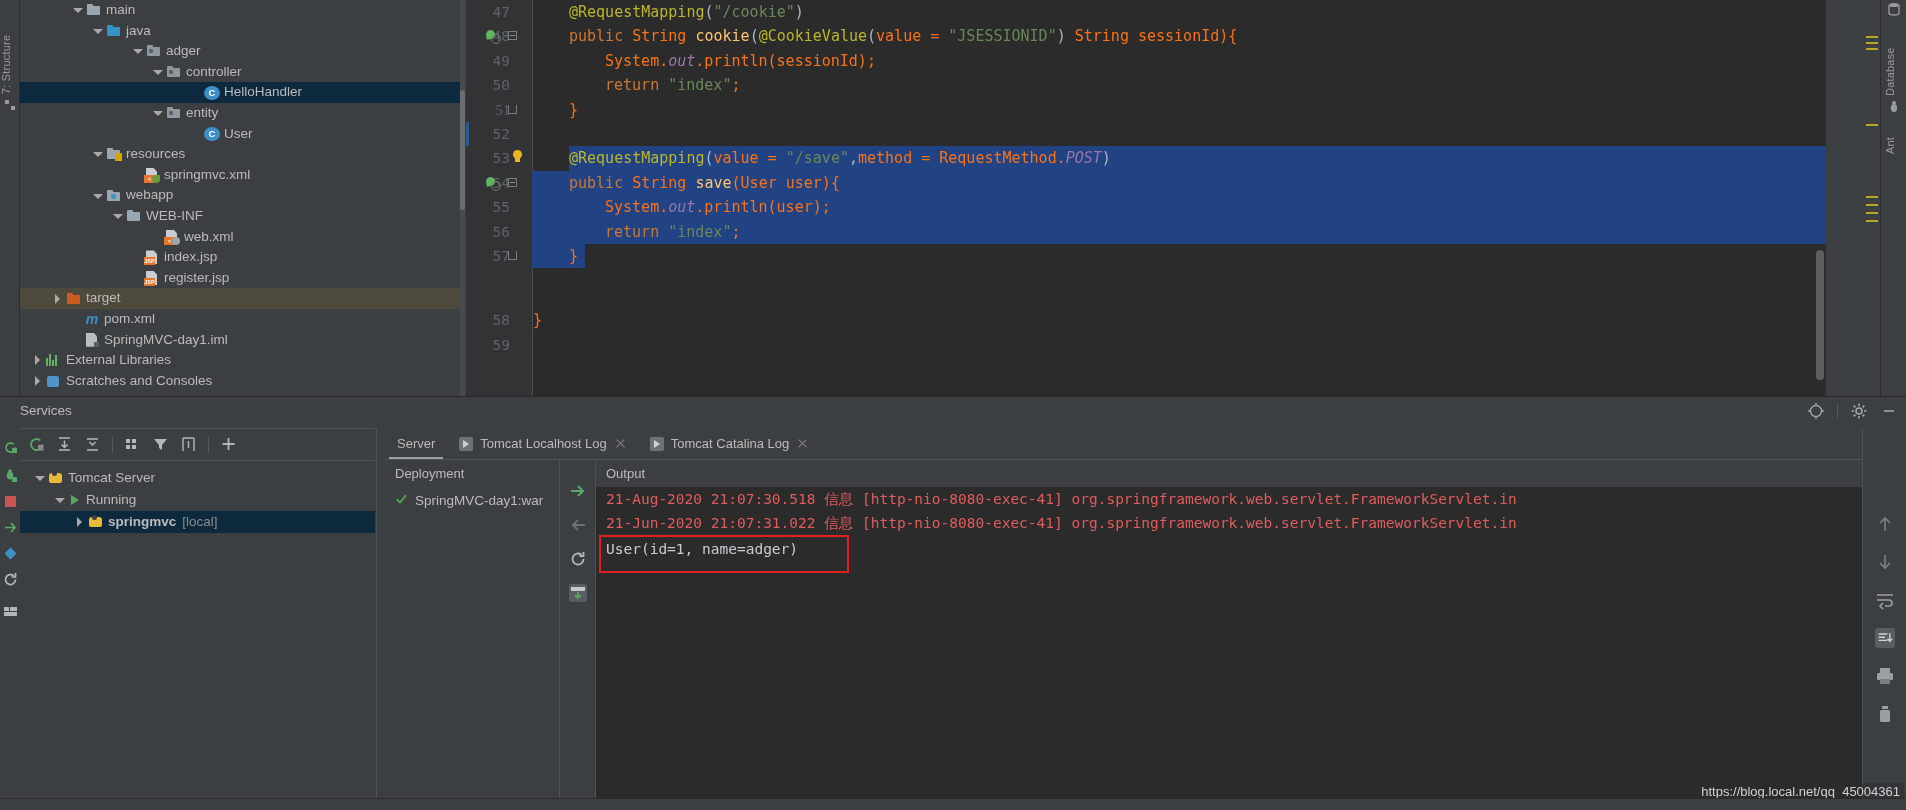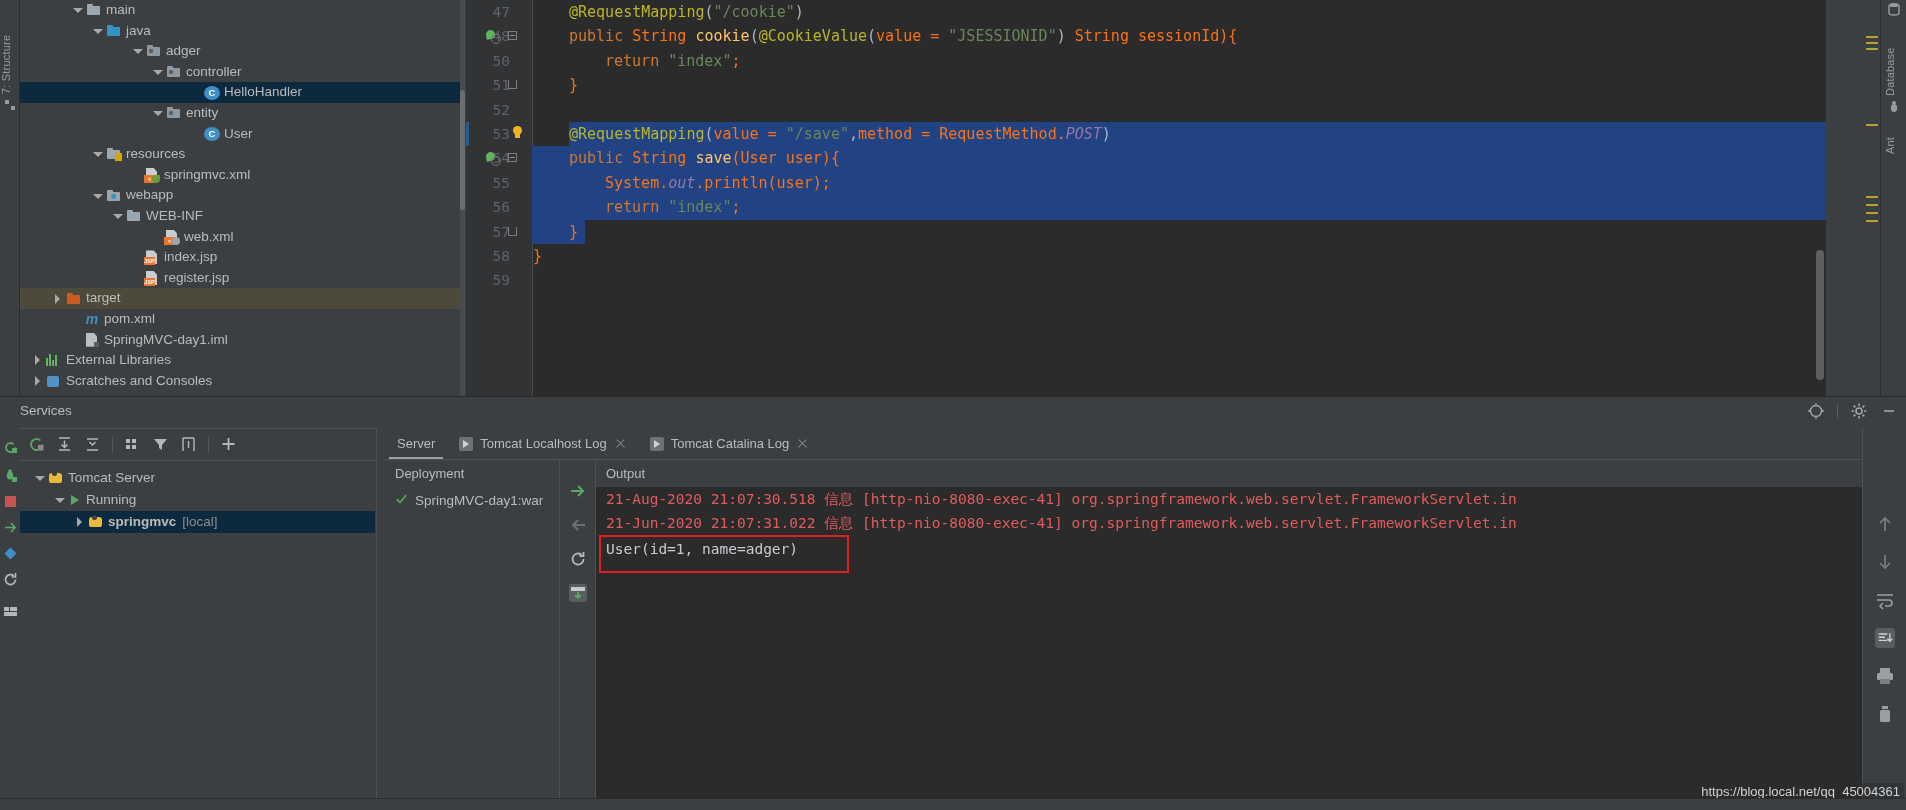--- a/index.html
+++ b/index.html
@@ -450,29 +450,30 @@
       </div>
   </div>
 
   <div class="editor">
     <div class="gutter"></div>
     <div class="gutter-sep"></div>
     <div class="editor-caret-mark"></div>
     <div class="code-area" id="code-body">
         <div class="ln" style="position: relative; z-index: 1;"><div class="lnno" style="position: absolute; left: -67px; width: 44px;">47</div><span style="margin-left: 36px;"><span class="ann">@RequestMapping</span><span class="brace">(</span><span class="str">"/cookie"</span><span class="brace">)</span></span></div>
         <div class="ln" style="position: relative; z-index: 1;"><div class="lnno" style="position: absolute; left: -67px; width: 44px;">48</div><span class="runmark" style="position: absolute; left: -47px; top: 5px;"></span><span class="fold minus" style="position: absolute; left: -25px; top: 7px;"></span><span style="margin-left: 36px;"><span class="kw">public</span><span class="txt"> </span><span class="txt">String</span><span class="txt"> </span><span class="mth">cookie</span><span class="brace">(</span><span class="ann">@CookieValue</span><span class="brace">(</span><span class="txt">value</span><span class="txt"> = </span><span class="str">"JSESSIONID"</span><span class="brace">)</span><span class="txt"> String sessionId){</span></span></div>
+        <div class="ln" style="position: relative; z-index: 1;"><div class="lnno" style="position: absolute; left: -67px; width: 44px;">49</div><span style="margin-left: 72px;"><span class="txt">System.</span><span class="fld">out</span><span class="txt">.println(sessionId);</span></span></div>
         <div class="ln" style="position: relative; z-index: 1;"><div class="lnno" style="position: absolute; left: -67px; width: 44px;">50</div><span style="margin-left: 72px;"><span class="kw">return</span><span class="txt"> </span><span class="str">"index"</span><span class="txt">;</span></span></div>
-        <div class="ln" style="position: relative; z-index: 1;"><div class="lnno" style="position: absolute; left: -67px; width: 44px;">51</div><span class="fold brk" style="position: absolute; left: -25px; top: 7px;"></span><span style="margin-left: 36px;"><span class="txt">}</span></span></div>
+        <div class="ln" style="position: relative; z-index: 1;"><div class="lnno" style="position: absolute; left: -67px; width: 44px; font-family: Liberation Serif, serif;">51</div><span class="fold brk" style="position: absolute; left: -25px; top: 7px;"></span><span style="margin-left: 36px;"><span class="txt">}</span></span></div>
         <div class="ln" style="position: relative; z-index: 1;"><div class="lnno" style="position: absolute; left: -67px; width: 44px;">52</div><span style="margin-left: 0px;"></span></div>
         <div class="ln" style="position: relative; z-index: 1;"><div class="lnno" style="position: absolute; left: -67px; width: 44px;">53</div><span class="bulb" style="position: absolute; left: -22px; top: 4px;"></span><span style="margin-left: 36px;"><span class="ann">@RequestMapping</span><span class="brace">(</span><span class="txt">value</span><span class="txt"> = </span><span class="str">"/save"</span><span class="brace">,</span><span class="txt">method</span><span class="txt"> = RequestMethod.</span><span class="fld">POST</span><span class="brace">)</span></span><div class="hl-line" style="position: absolute; inset: 0px -1360px 0px 36px; z-index: -1;"></div></div>
         <div class="ln" style="position: relative; z-index: 1;"><div class="lnno" style="position: absolute; left: -67px; width: 44px;">54</div><span class="runmark" style="position: absolute; left: -47px; top: 5px;"></span><span class="fold minus" style="position: absolute; left: -25px; top: 7px;"></span><span style="margin-left: 36px;"><span class="kw">public</span><span class="txt"> </span><span class="txt">String</span><span class="txt"> </span><span class="mth">save</span><span class="txt">(User user){</span></span><div class="hl-line" style="position: absolute; inset: 0px -1360px 0px -1px; z-index: -1;"></div></div>
         <div class="ln" style="position: relative; z-index: 1;"><div class="lnno" style="position: absolute; left: -67px; width: 44px;">55</div><span style="margin-left: 72px; text-align: right;"><span class="txt">System.</span><span class="fld">out</span><span class="txt">.println(user);</span></span><div class="hl-line" style="position: absolute; inset: 0px -1360px 0px -1px; z-index: -1;"></div></div>
         <div class="ln" style="position: relative; z-index: 1;"><div class="lnno" style="position: absolute; left: -67px; width: 44px;">56</div><span style="margin-left: 72px;"><span class="kw">return</span><span class="txt"> </span><span class="str">"index"</span><span class="txt">;</span></span><div class="hl-line" style="position: absolute; inset: 0px -1360px 0px -1px; z-index: -1;"></div></div>
         <div class="ln" style="position: relative; z-index: 1;"><div class="lnno" style="position: absolute; left: -67px; width: 44px;">57</div><span class="fold brk" style="position: absolute; left: -25px; top: 7px;"></span><span style="margin-left: 36px;"><span class="txt">}</span></span><div class="hl-seg" style="position: absolute; left: -1px; width: 53px; top: 0px; bottom: 0px; z-index: -1;"></div></div>
-        <div class="ln" style="position: relative; z-index: 1;"><div class="lnno" style="position: absolute; left: -67px; width: 44px;">58</div><span style="margin-left: 0px;"><span class="txt">}</span></span></div>
+        <div class="ln" style="position: relative; z-index: 1; margin-top: 40px;"><div class="lnno" style="position: absolute; left: -67px; width: 44px;">58</div><span style="margin-left: 0px;"><span class="txt">}</span></span></div>
         <div class="ln" style="position: relative; z-index: 1;"><div class="lnno" style="position: absolute; left: -67px; width: 44px;">59</div><span style="margin-left: 0px;"></span></div>
       </div>
     <div class="editor-scroll-v"></div>
   </div>
 
   <div class="right-marks">
     <div class="mark" style="top:36px;"></div>
     <div class="mark" style="top:42px;"></div>
     <div class="mark" style="top:48px;"></div>
     <div class="mark" style="top:124px;"></div>

